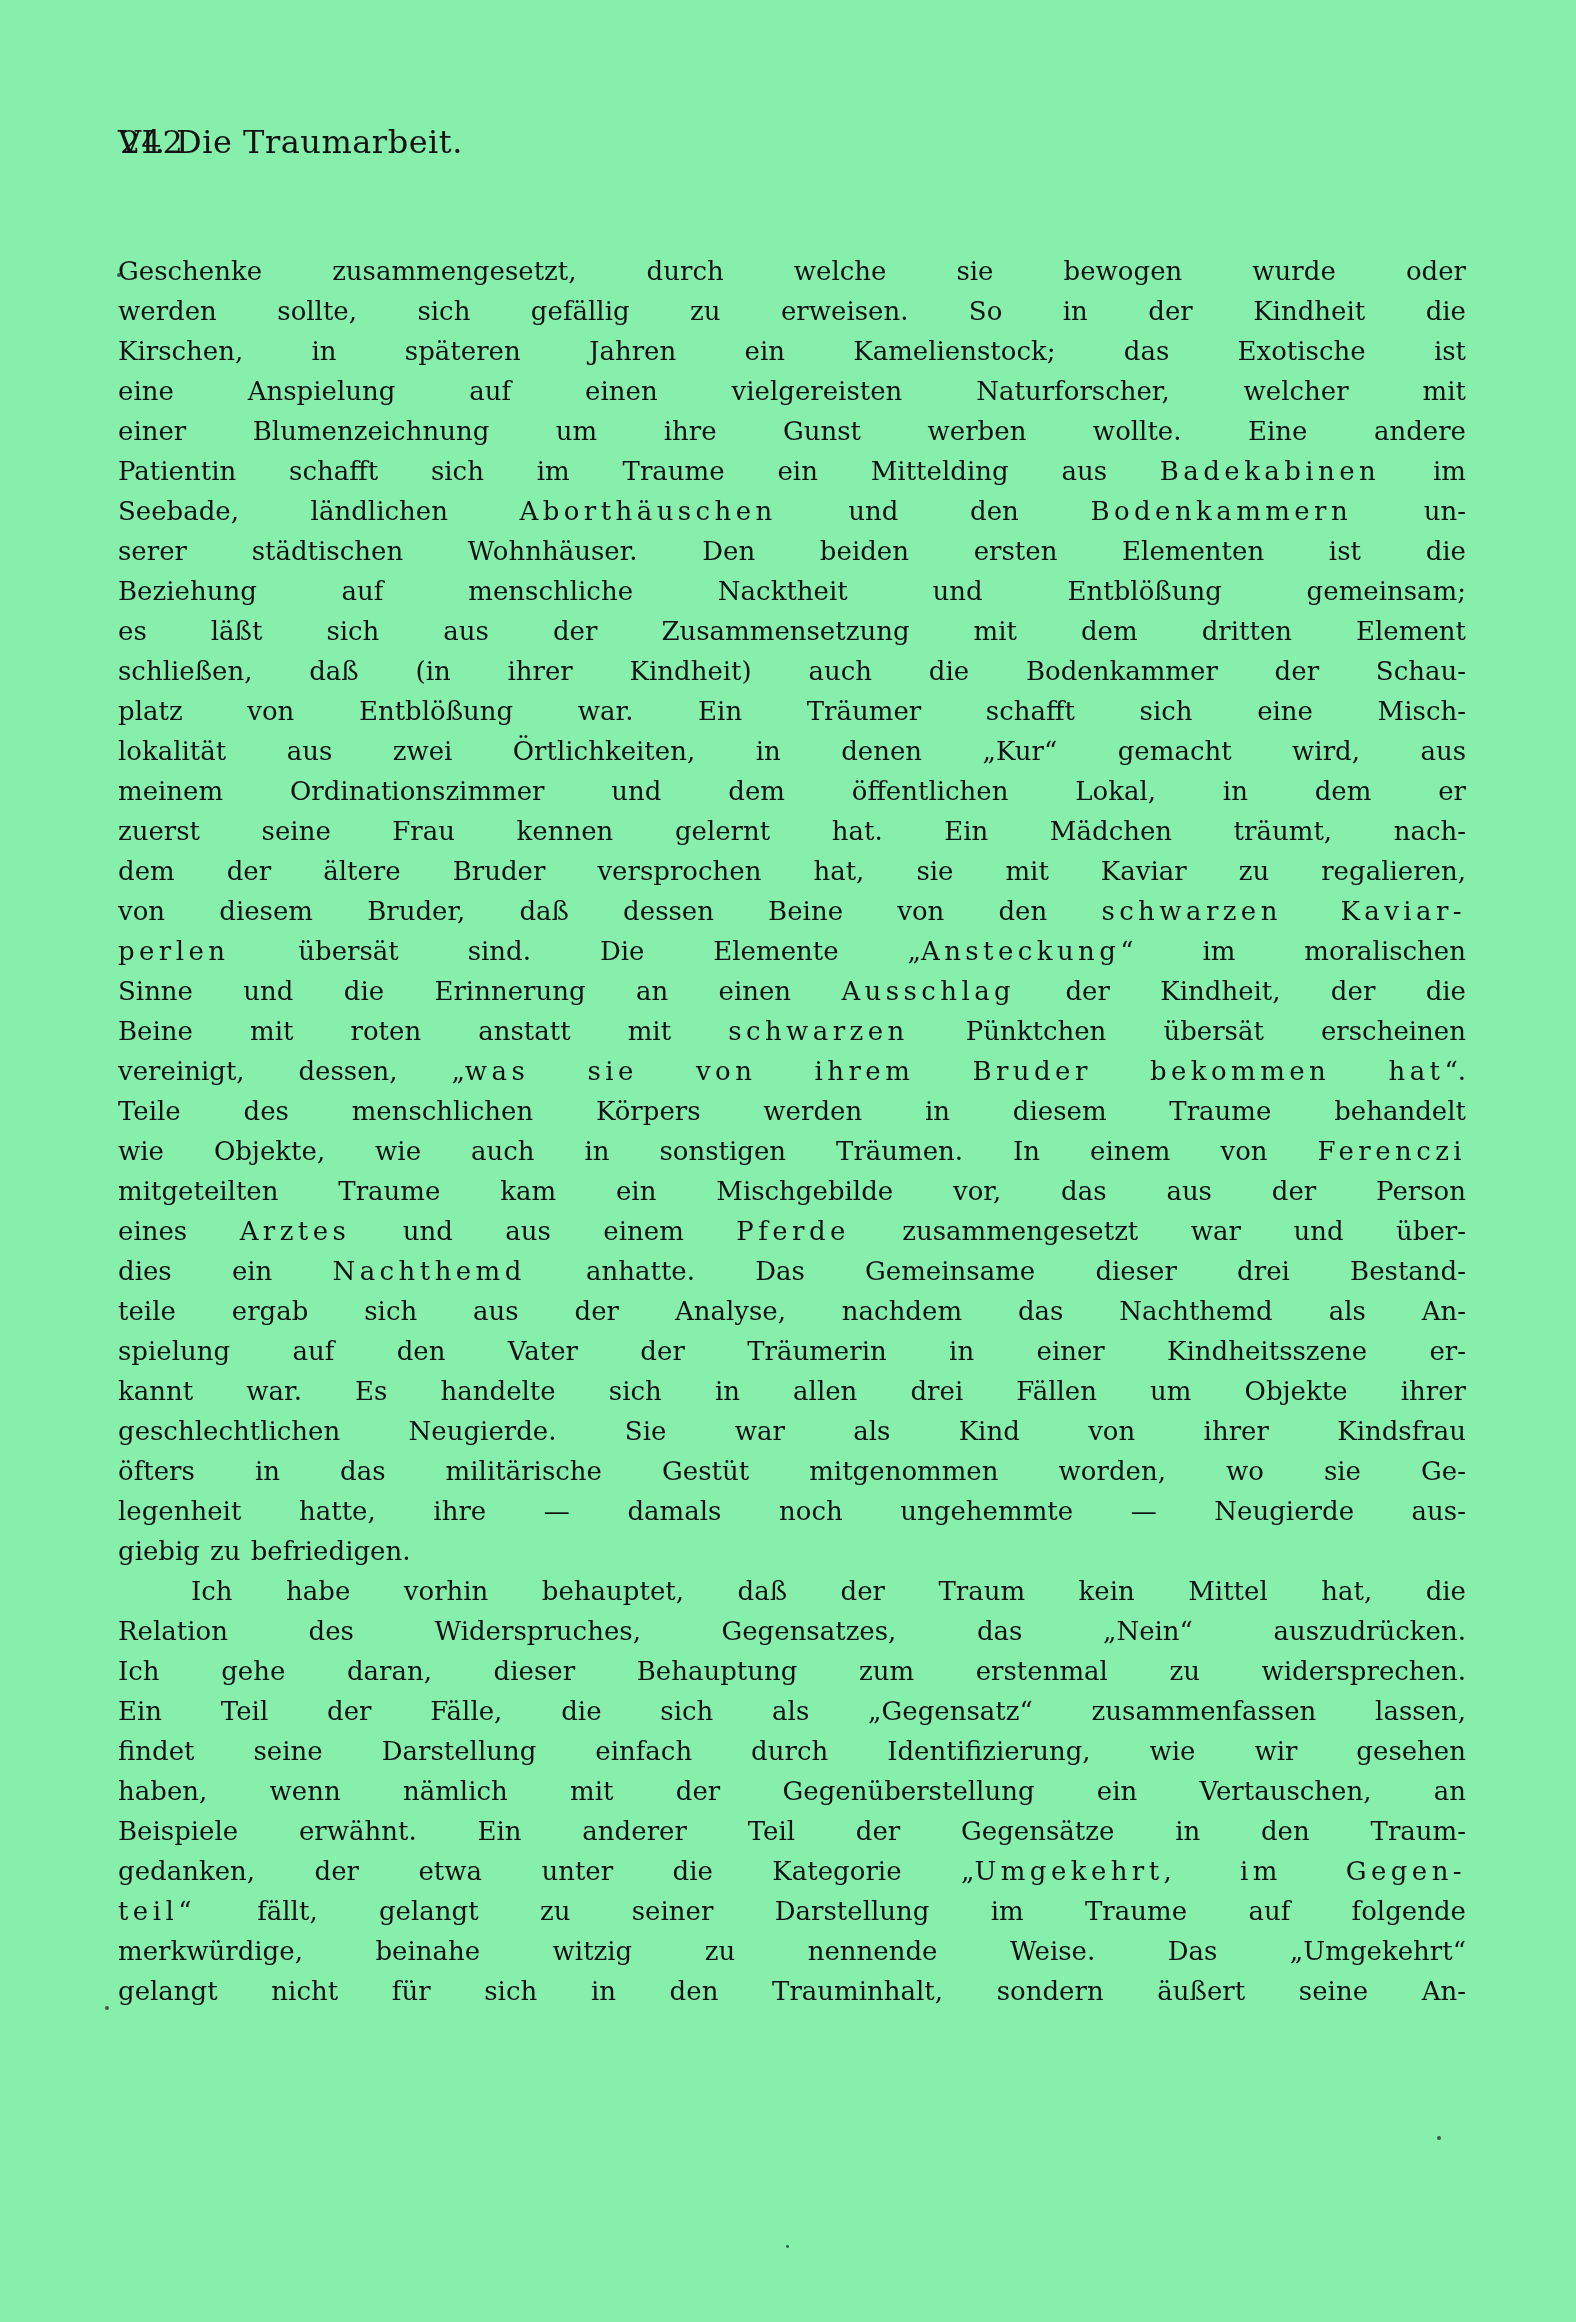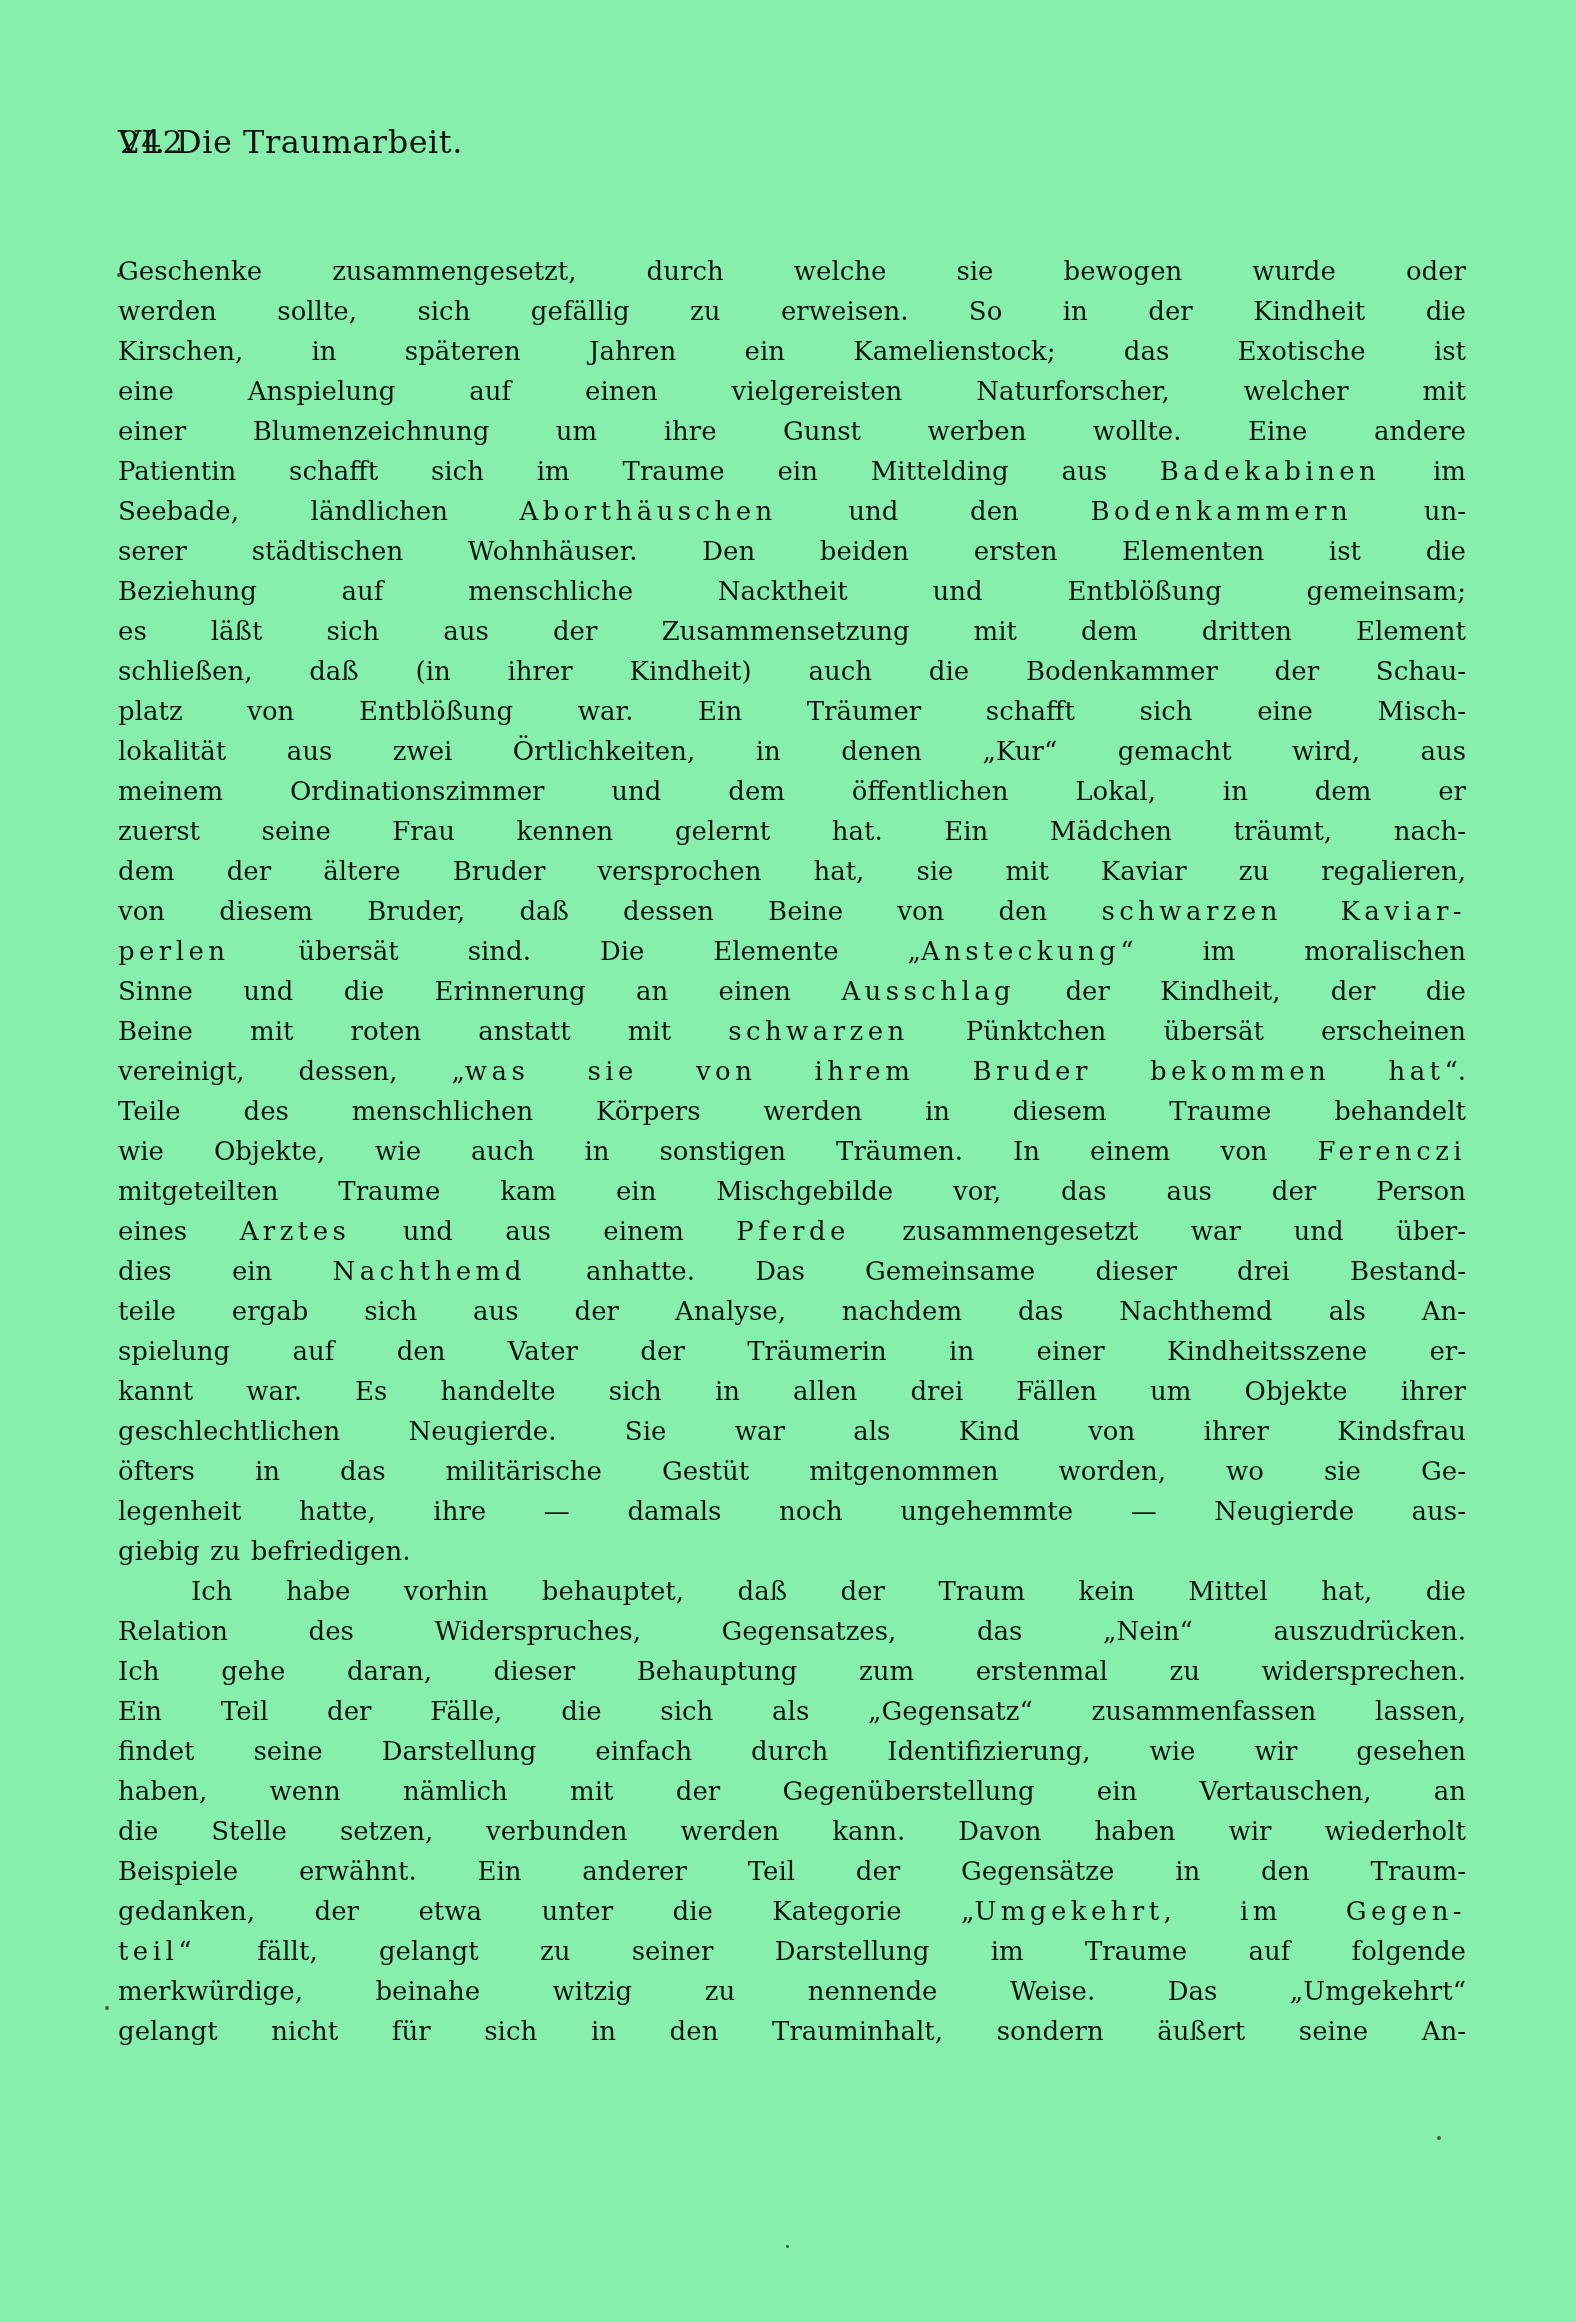--- a/index.html
+++ b/index.html
@@ -115,21 +115,20 @@
       <div class="line"><span>geschlechtlichen Neugierde. Sie war als Kind von ihrer Kindsfrau</span></div>
       <div class="line"><span>öfters in das militärische Gestüt mitgenommen worden, wo sie Ge-</span></div>
       <div class="line"><span>legenheit hatte, ihre — damals noch ungehemmte — Neugierde aus-</span></div>
       <div class="line no-justify"><span>giebig zu befriedigen.</span></div>
       <div class="line indent"><span>Ich habe vorhin behauptet, daß der Traum kein Mittel hat, die</span></div>
       <div class="line"><span>Relation des Widerspruches, Gegensatzes, das „Nein“ auszudrücken.</span></div>
       <div class="line"><span>Ich gehe daran, dieser Behauptung zum erstenmal zu widersprechen.</span></div>
       <div class="line"><span>Ein Teil der Fälle, die sich als „Gegensatz“ zusammenfassen lassen,</span></div>
       <div class="line"><span>findet seine Darstellung einfach durch Identifizierung, wie wir gesehen</span></div>
       <div class="line"><span>haben, wenn nämlich mit der Gegenüberstellung ein Vertauschen, an</span></div>
-      <div class="line"><span>die Stelle setzen, verbunden werden kann. Davon haben wir wiederholt</span></div>
       <div class="line"><span>Beispiele erwähnt. Ein anderer Teil der Gegensätze in den Traum-</span></div>
       <div class="line"><span>gedanken, der etwa unter die Kategorie „</span><span class="sperr">Umgekehrt, im Gegen-</span></div>
       <div class="line"><span class="sperr">teil“</span><span> fällt, gelangt zu seiner Darstellung im Traume auf folgende</span></div>
       <div class="line"><span>merkwürdige, beinahe witzig zu nennende Weise. Das „Umgekehrt“</span></div>
       <div class="line"><span>gelangt nicht für sich in den Trauminhalt, sondern äußert seine An-</span></div>
     </div>
 
   <div class="speck" style="left:117px; top:273px; width:3.8px; height:3.8px;"></div>
   <div class="speck" style="left:105px; top:2006px; width:3.8px; height:3.8px;"></div>
   <div class="speck" style="left:1437px; top:2136px; width:3.8px; height:3.8px;"></div>

